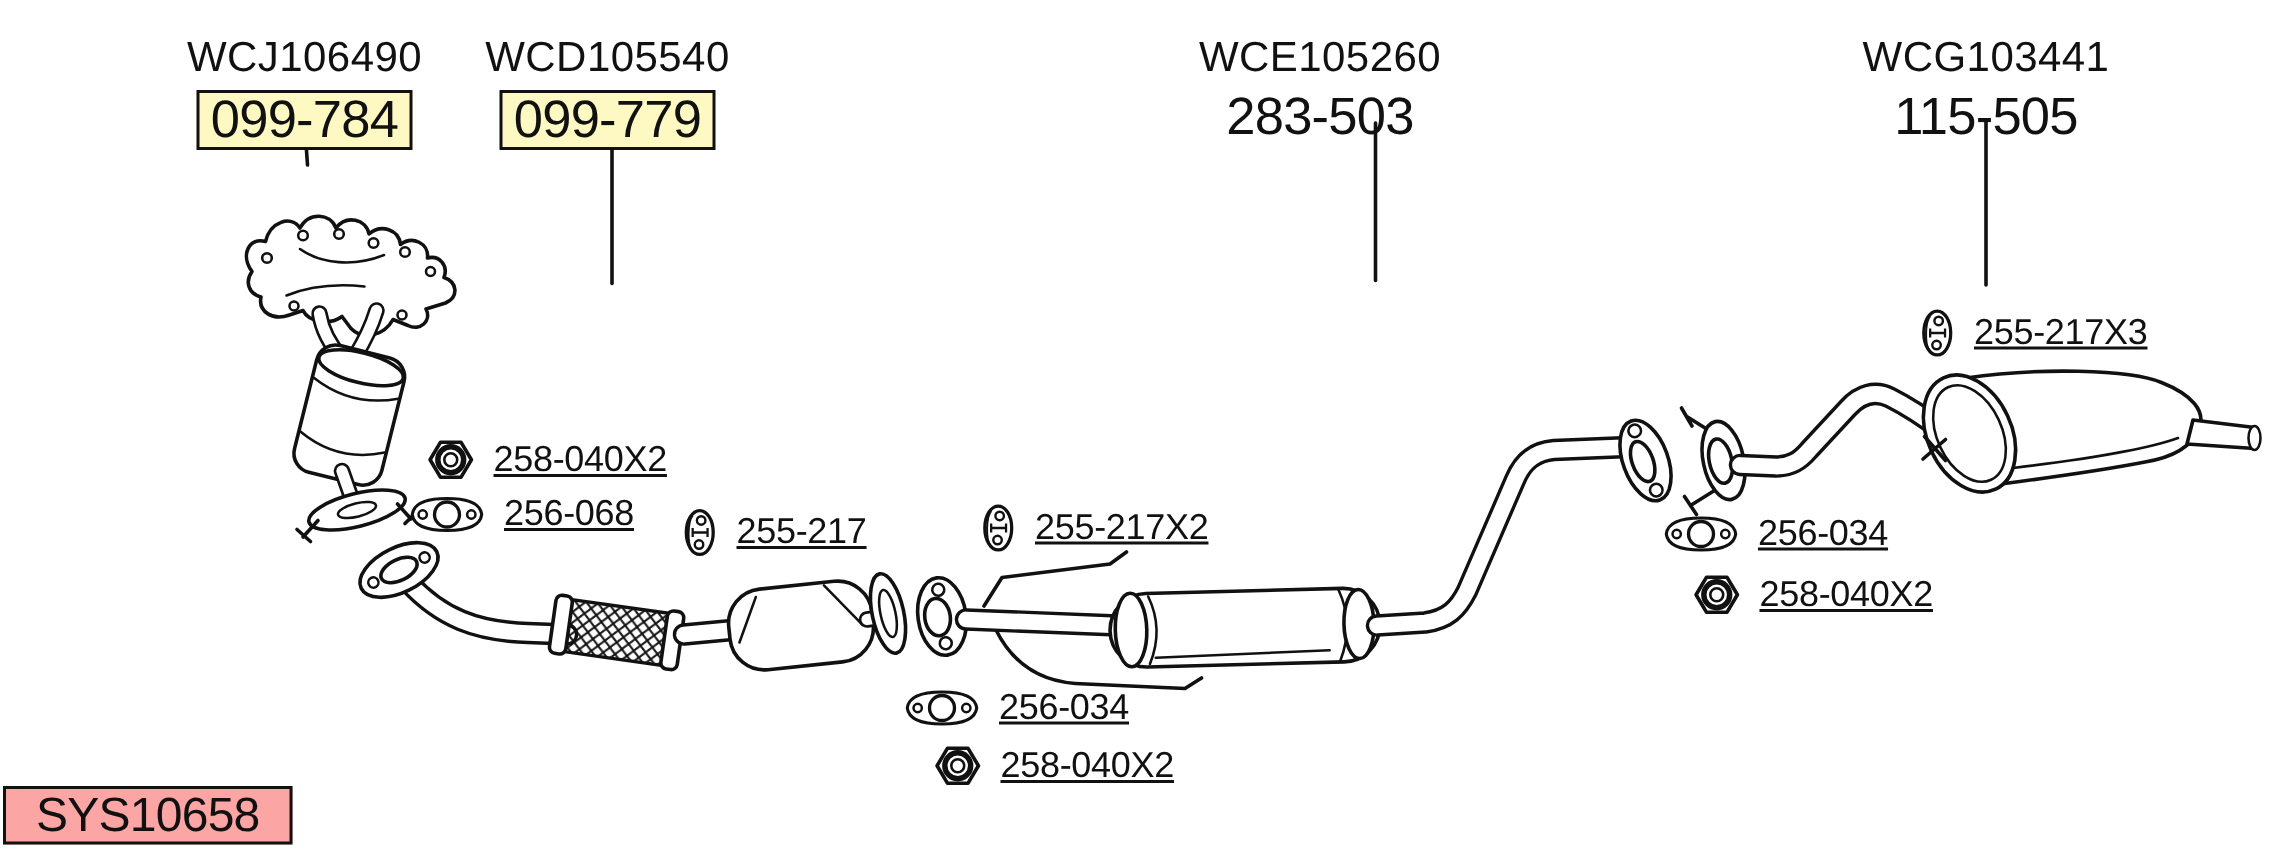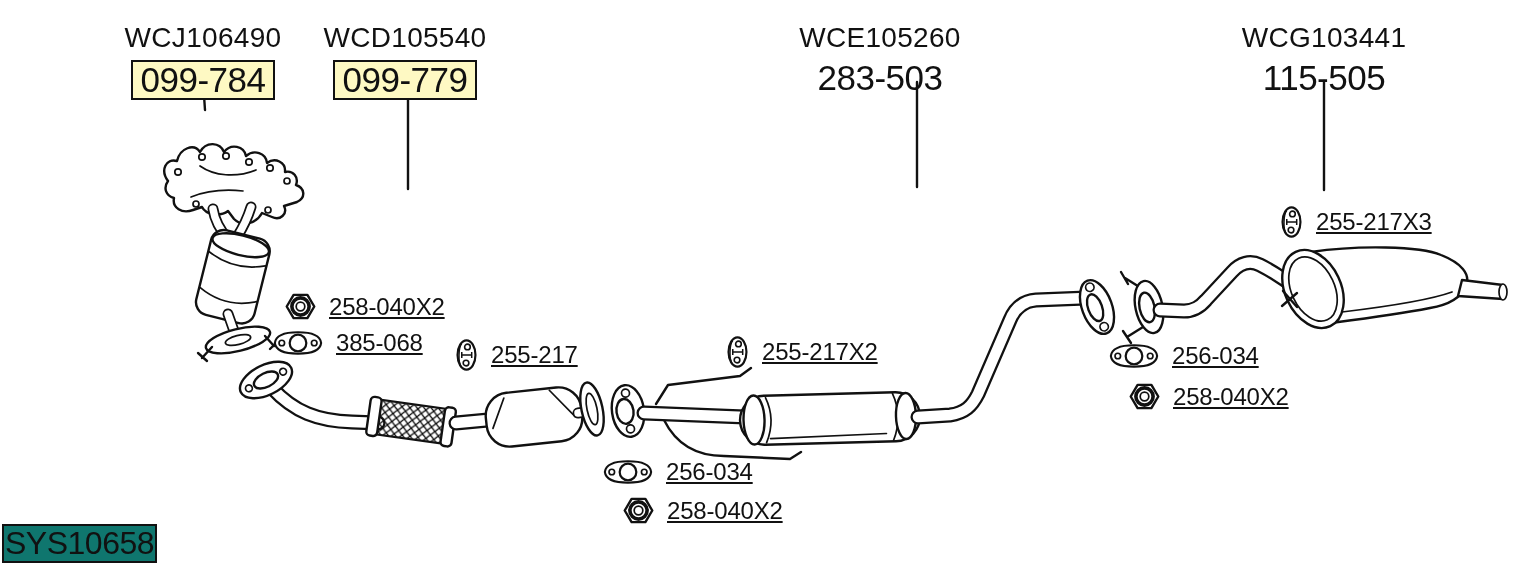--- a/index.html
+++ b/index.html
@@ -12,21 +12,21 @@
   #art{position:absolute;left:0;top:0;}
   .assembly{position:absolute;width:200px;text-align:center;}
   .ref-code{font-size:28px;line-height:24px;letter-spacing:.3px;margin-top:20px;}
   .part-num{
     display:inline-block;margin-top:10px;font-size:35px;line-height:36px;
     letter-spacing:-.5px;white-space:nowrap;
   }
   .part-num.boxed{border:2px solid #111;padding:0 8px;background:#fef9c3;}
   .sys-id{
     position:absolute;left:2px;top:524px;border:2px solid #111;
-    font-size:32px;line-height:33px;padding:1px 1px;letter-spacing:-.5px;background:#0f766e;
+    font-size:32px;line-height:33px;padding:1px 20px;letter-spacing:-.5px;background:#fca5a5;
   }
   .callout{position:absolute;display:flex;align-items:center;gap:13px;white-space:nowrap;text-decoration:underline;}
   .plabel{font-size:24px;letter-spacing:-.2px;}
   .ico{flex:0 0 auto;display:block;}
 </style>
 </head>
 <body>
 
 <svg id="art" width="1530" height="566" viewBox="0 0 1530 566">
   <defs>
@@ -204,29 +204,29 @@
 <div class="callout" style="left:285px;top:291px">
   <svg class="ico" width="31" height="31" viewBox="0 0 36 36">
       <use href="#icon-nut"></use>
     </svg>
   <span class="plabel">258-040X2</span>
 </div>
 <div class="callout" style="left:273px;top:329px">
   <svg class="ico" width="50" height="26" viewBox="0 0 54 28">
       <use href="#icon-gasket"></use>
     </svg>
-  <span class="plabel">385-068</span>
+  <span class="plabel">256-068</span>
 </div>
 <div class="callout" style="left:455px;top:338px">
   <svg class="ico" width="23" height="34" viewBox="0 0 24 36">
       <use href="#icon-hanger"></use>
     </svg>
   <span class="plabel">255-217</span>
 </div>
-<div class="callout" style="left:726px;top:335px">
+<div class="callout" style="left:654px;top:335px">
   <svg class="ico" width="23" height="34" viewBox="0 0 24 36">
       <use href="#icon-hanger"></use>
     </svg>
   <span class="plabel">255-217X2</span>
 </div>
 <div class="callout" style="left:603px;top:458px">
   <svg class="ico" width="50" height="26" viewBox="0 0 54 28">
       <use href="#icon-gasket"></use>
     </svg>
   <span class="plabel">256-034</span>

